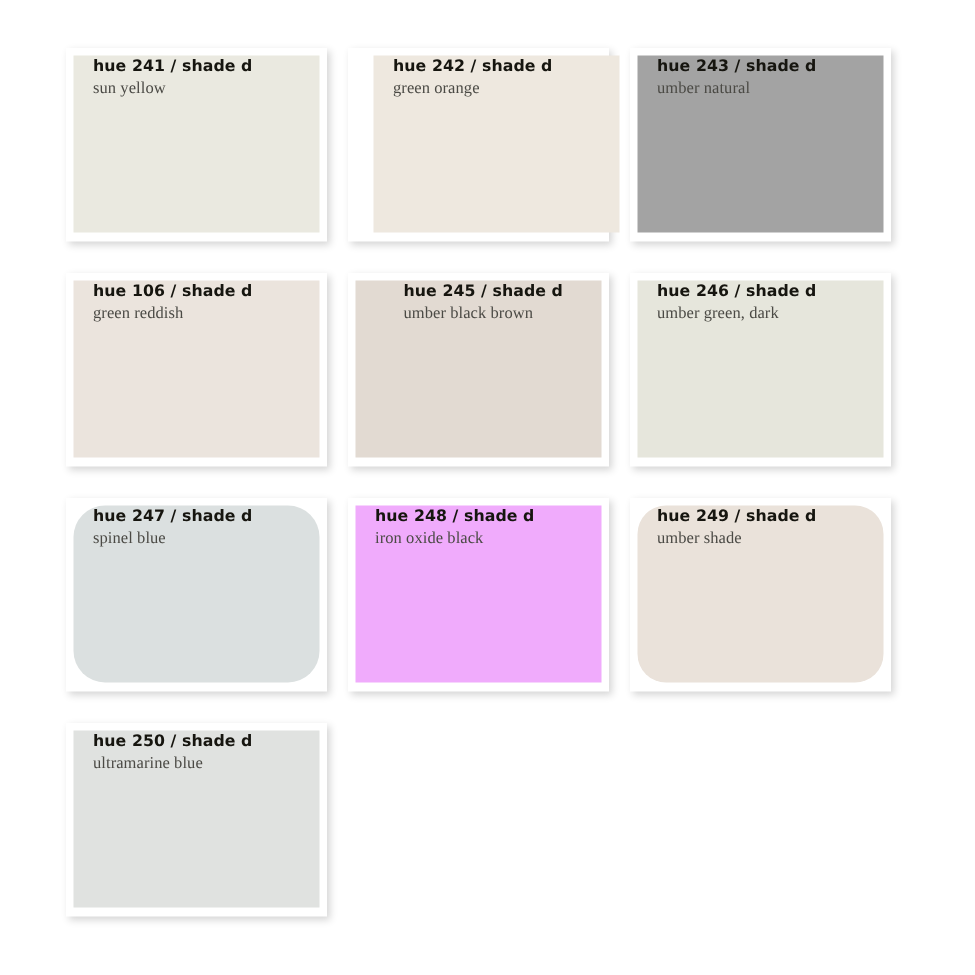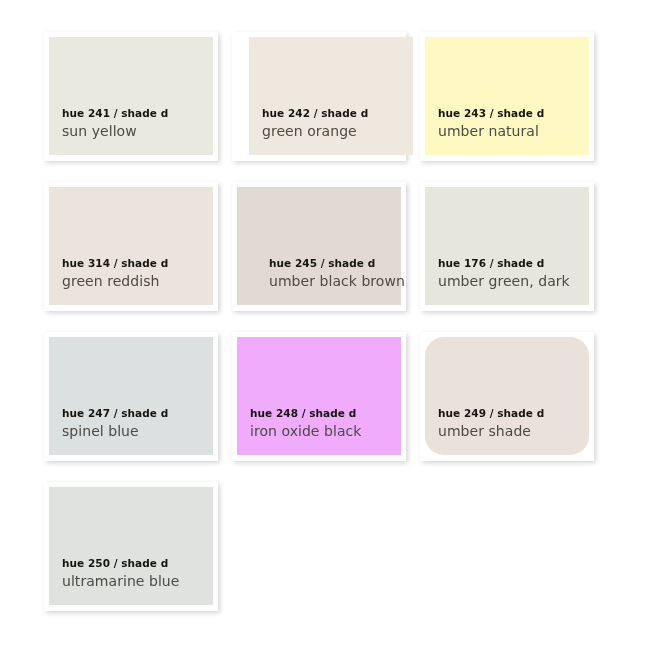--- a/index.html
+++ b/index.html
@@ -36,84 +36,84 @@
     position: relative;
   }
 
   .swatch-color {
     width: 100%;
     height: 100%;
     box-sizing: border-box;
     position: relative;
     display: flex;
     flex-direction: column;
-    justify-content: flex-end;
     padding: 0 0 14px 13px;
   }
 
   .swatch-code {
     font-size: 10.5px;
     font-weight: bold;
     color: #16150f;
     line-height: 1.42;
     letter-spacing: 0.05px;
     white-space: nowrap;
   }
 
   .swatch-name {
-    font-size: 14px;
+    font-size: 11px;
     font-weight: normal;
     color: #4b4a45;
     line-height: 1.45;
     letter-spacing: 0.05px;
     white-space: nowrap;
+    font-family: Liberation Serif, serif;
   }
 </style>
 </head>
 <body>
 
 <div id="swatch-grid">
     <div class="swatch-card">
       <div class="swatch-color" style="background-color: rgb(234, 233, 224);">
         <div class="swatch-code">hue 241 / shade d</div>
         <div class="swatch-name">sun yellow</div>
       </div>
     </div>
     <div class="swatch-card">
       <div class="swatch-color" style="background-color: rgb(238, 232, 223); margin-left: 12px;">
         <div class="swatch-code">hue 242 / shade d</div>
         <div class="swatch-name">green orange</div>
       </div>
     </div>
     <div class="swatch-card">
-      <div class="swatch-color" style="background-color: #fef9c3;">
+      <div class="swatch-color" style="background-color: #a3a3a3;">
         <div class="swatch-code">hue 243 / shade d</div>
         <div class="swatch-name">umber natural</div>
       </div>
     </div>
     <div class="swatch-card">
       <div class="swatch-color" style="background-color: rgb(235, 228, 221);">
-        <div class="swatch-code">hue 314 / shade d</div>
+        <div class="swatch-code">hue 106 / shade d</div>
         <div class="swatch-name">green reddish</div>
       </div>
     </div>
     <div class="swatch-card">
       <div class="swatch-color" style="background-color: rgb(226, 218, 210); padding-left: 32px;">
         <div class="swatch-code">hue 245 / shade d</div>
         <div class="swatch-name">umber black brown</div>
       </div>
     </div>
     <div class="swatch-card">
       <div class="swatch-color" style="background-color: rgb(230, 230, 220);">
-        <div class="swatch-code">hue 176 / shade d</div>
+        <div class="swatch-code">hue 246 / shade d</div>
         <div class="swatch-name">umber green, dark</div>
       </div>
     </div>
     <div class="swatch-card">
-      <div class="swatch-color" style="background-color: rgb(219, 224, 224);">
+      <div class="swatch-color" style="background-color: rgb(219, 224, 224); border-radius: 21px;">
         <div class="swatch-code">hue 247 / shade d</div>
         <div class="swatch-name">spinel blue</div>
       </div>
     </div>
     <div class="swatch-card">
       <div class="swatch-color" style="background-color: #f0abfc;">
         <div class="swatch-code">hue 248 / shade d</div>
         <div class="swatch-name">iron oxide black</div>
       </div>
     </div>

